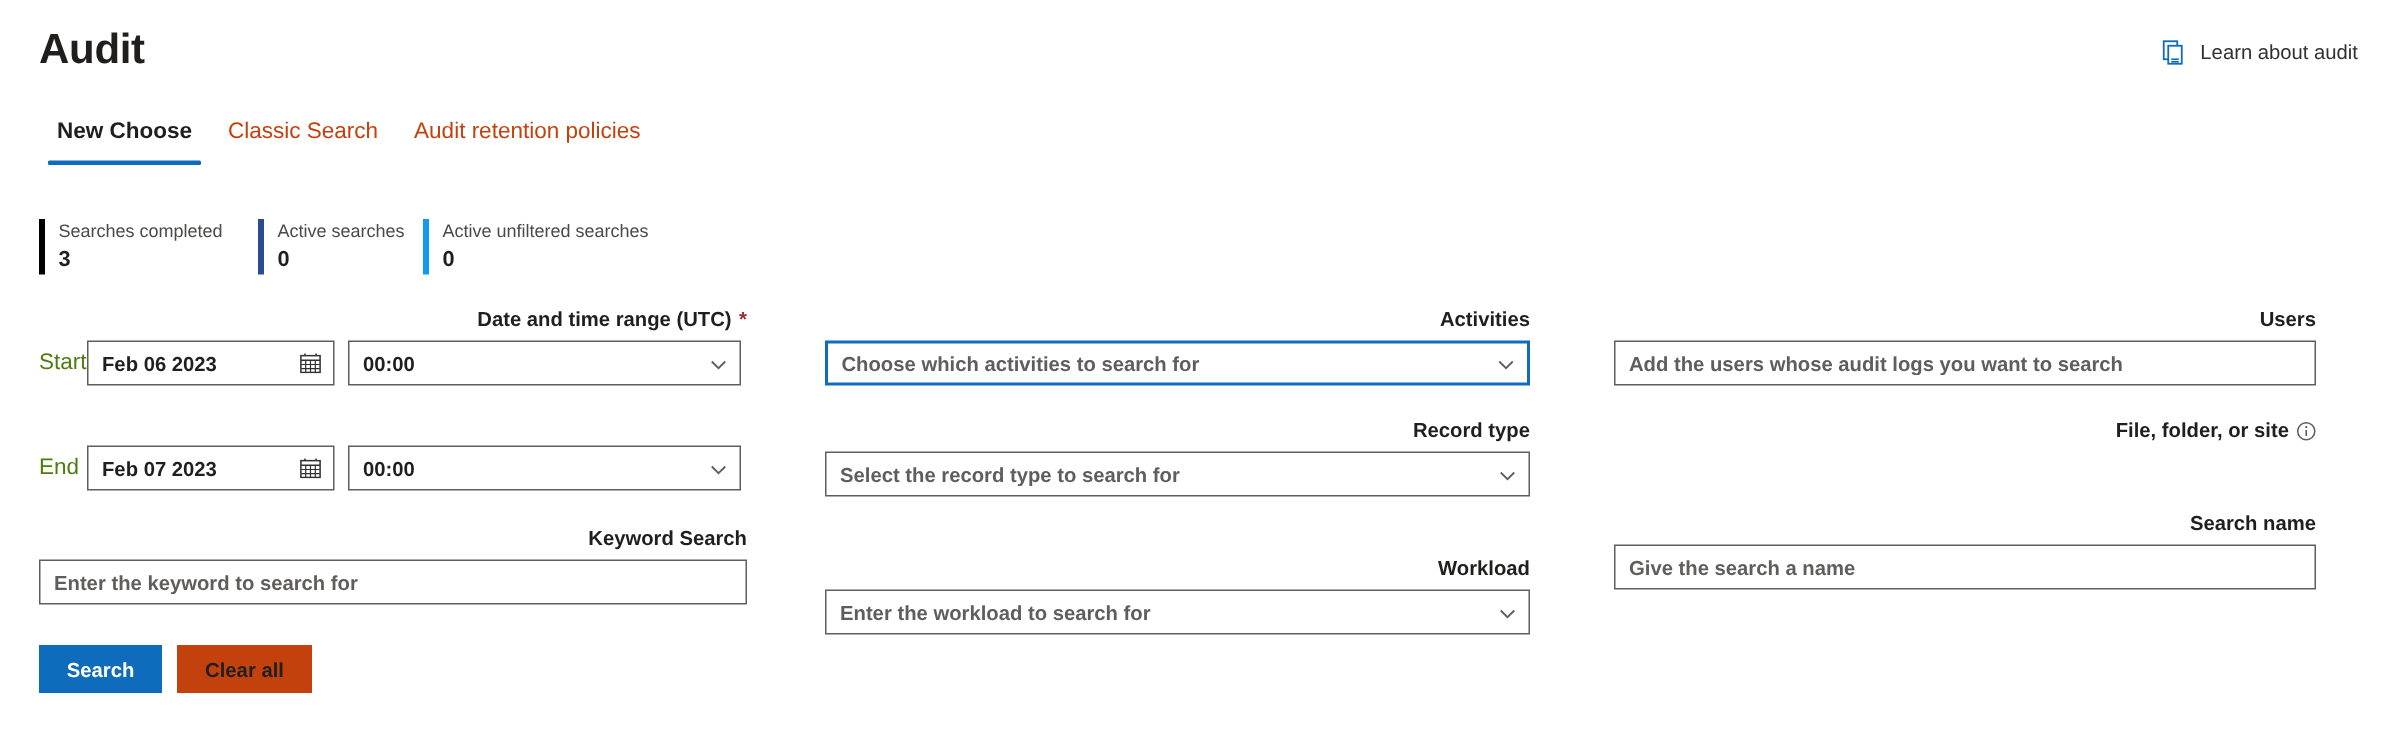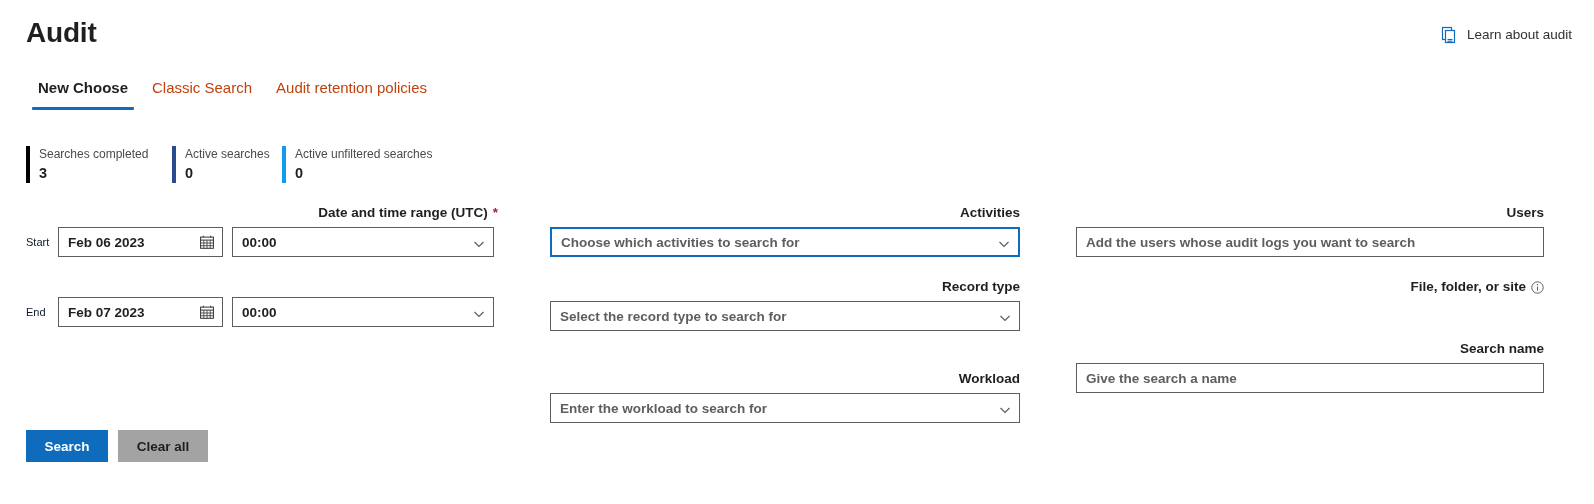--- a/index.html
+++ b/index.html
@@ -88,42 +88,42 @@
     width: 12px; height: 12px; pointer-events: none;
   }
   .ctl .cal {
     position: absolute; right: 8px; top: 50%; transform: translateY(-50%);
     width: 14px; height: 14px; pointer-events: none;
   }
 
   
   .date-row { display: flex; align-items: center; gap: 0; }
   .date-row .side-label {
-    width: 32px; font-size: 11px; color: #0f172a; line-height: 30px;
+    width: 32px; font-size: 15px; color: #4d7c0f; line-height: 30px;
     flex: 0 0 32px;
   }
   .date-box { width: 165px; flex: 0 0 165px; }
   .time-box { width: 262px; flex: 0 0 262px; margin-left: 9px; }
   .date-row-2 { margin-top: 40px; }
   .kw-block { margin-top: 23px; }
   .kw-block .ctl { width: 472px; }
 
   
   .buttons {
     position: absolute; left: 26px; top: 430px;
     display: flex; align-items: center; gap: 10px;
   }
   .btn {
     height: 32px; border: 1px solid transparent;
     font-family: "Liberation Sans", sans-serif;
     font-size: 13.5px; cursor: pointer; padding: 0 16px;
     display: inline-flex; align-items: center; justify-content: center;
   }
   .btn-primary { background: #0f6cbd; color: #fff; font-weight: bold; min-width: 82px; }
-  .btn-secondary { background: #a3a3a3; color: #201f1e; font-weight: bold; min-width: 90px; }
+  .btn-secondary { background: #c2410c; color: #201f1e; font-weight: bold; min-width: 90px; }
 </style>
 </head>
 <body>
 
 <div class="page">
 
   <div class="page-title">Audit</div>
 
   <a class="learn-link">
     <span class="pages-icon">
@@ -228,20 +228,26 @@
       <div class="ctl time-box">
         <input type="text" value="00:00" style="">
         <span class="chev">
           <svg viewBox="0 0 12 12" width="12" height="12" xmlns="http://www.w3.org/2000/svg">
             <polyline points="1.5,4 6,8.5 10.5,4" fill="none" stroke="#605e5c" stroke-width="1.2"></polyline>
           </svg>
         </span>
       </div>
     </div>
 
+    <div class="kw-block">
+      <div class="field-label">Keyword Search</div>
+      <div class="ctl">
+        <input type="text" placeholder="Enter the keyword to search for" style="">
+      </div>
+    </div>
   </div>
 
   <div class="col col-2">
     <div class="field-label">Activities</div>
     <div class="ctl focused">
       <input type="text" placeholder="Choose which activities to search for" style="">
       <span class="chev">
         <svg viewBox="0 0 12 12" width="12" height="12" xmlns="http://www.w3.org/2000/svg">
           <polyline points="1.5,4 6,8.5 10.5,4" fill="none" stroke="#605e5c" stroke-width="1.2"></polyline>
         </svg>

